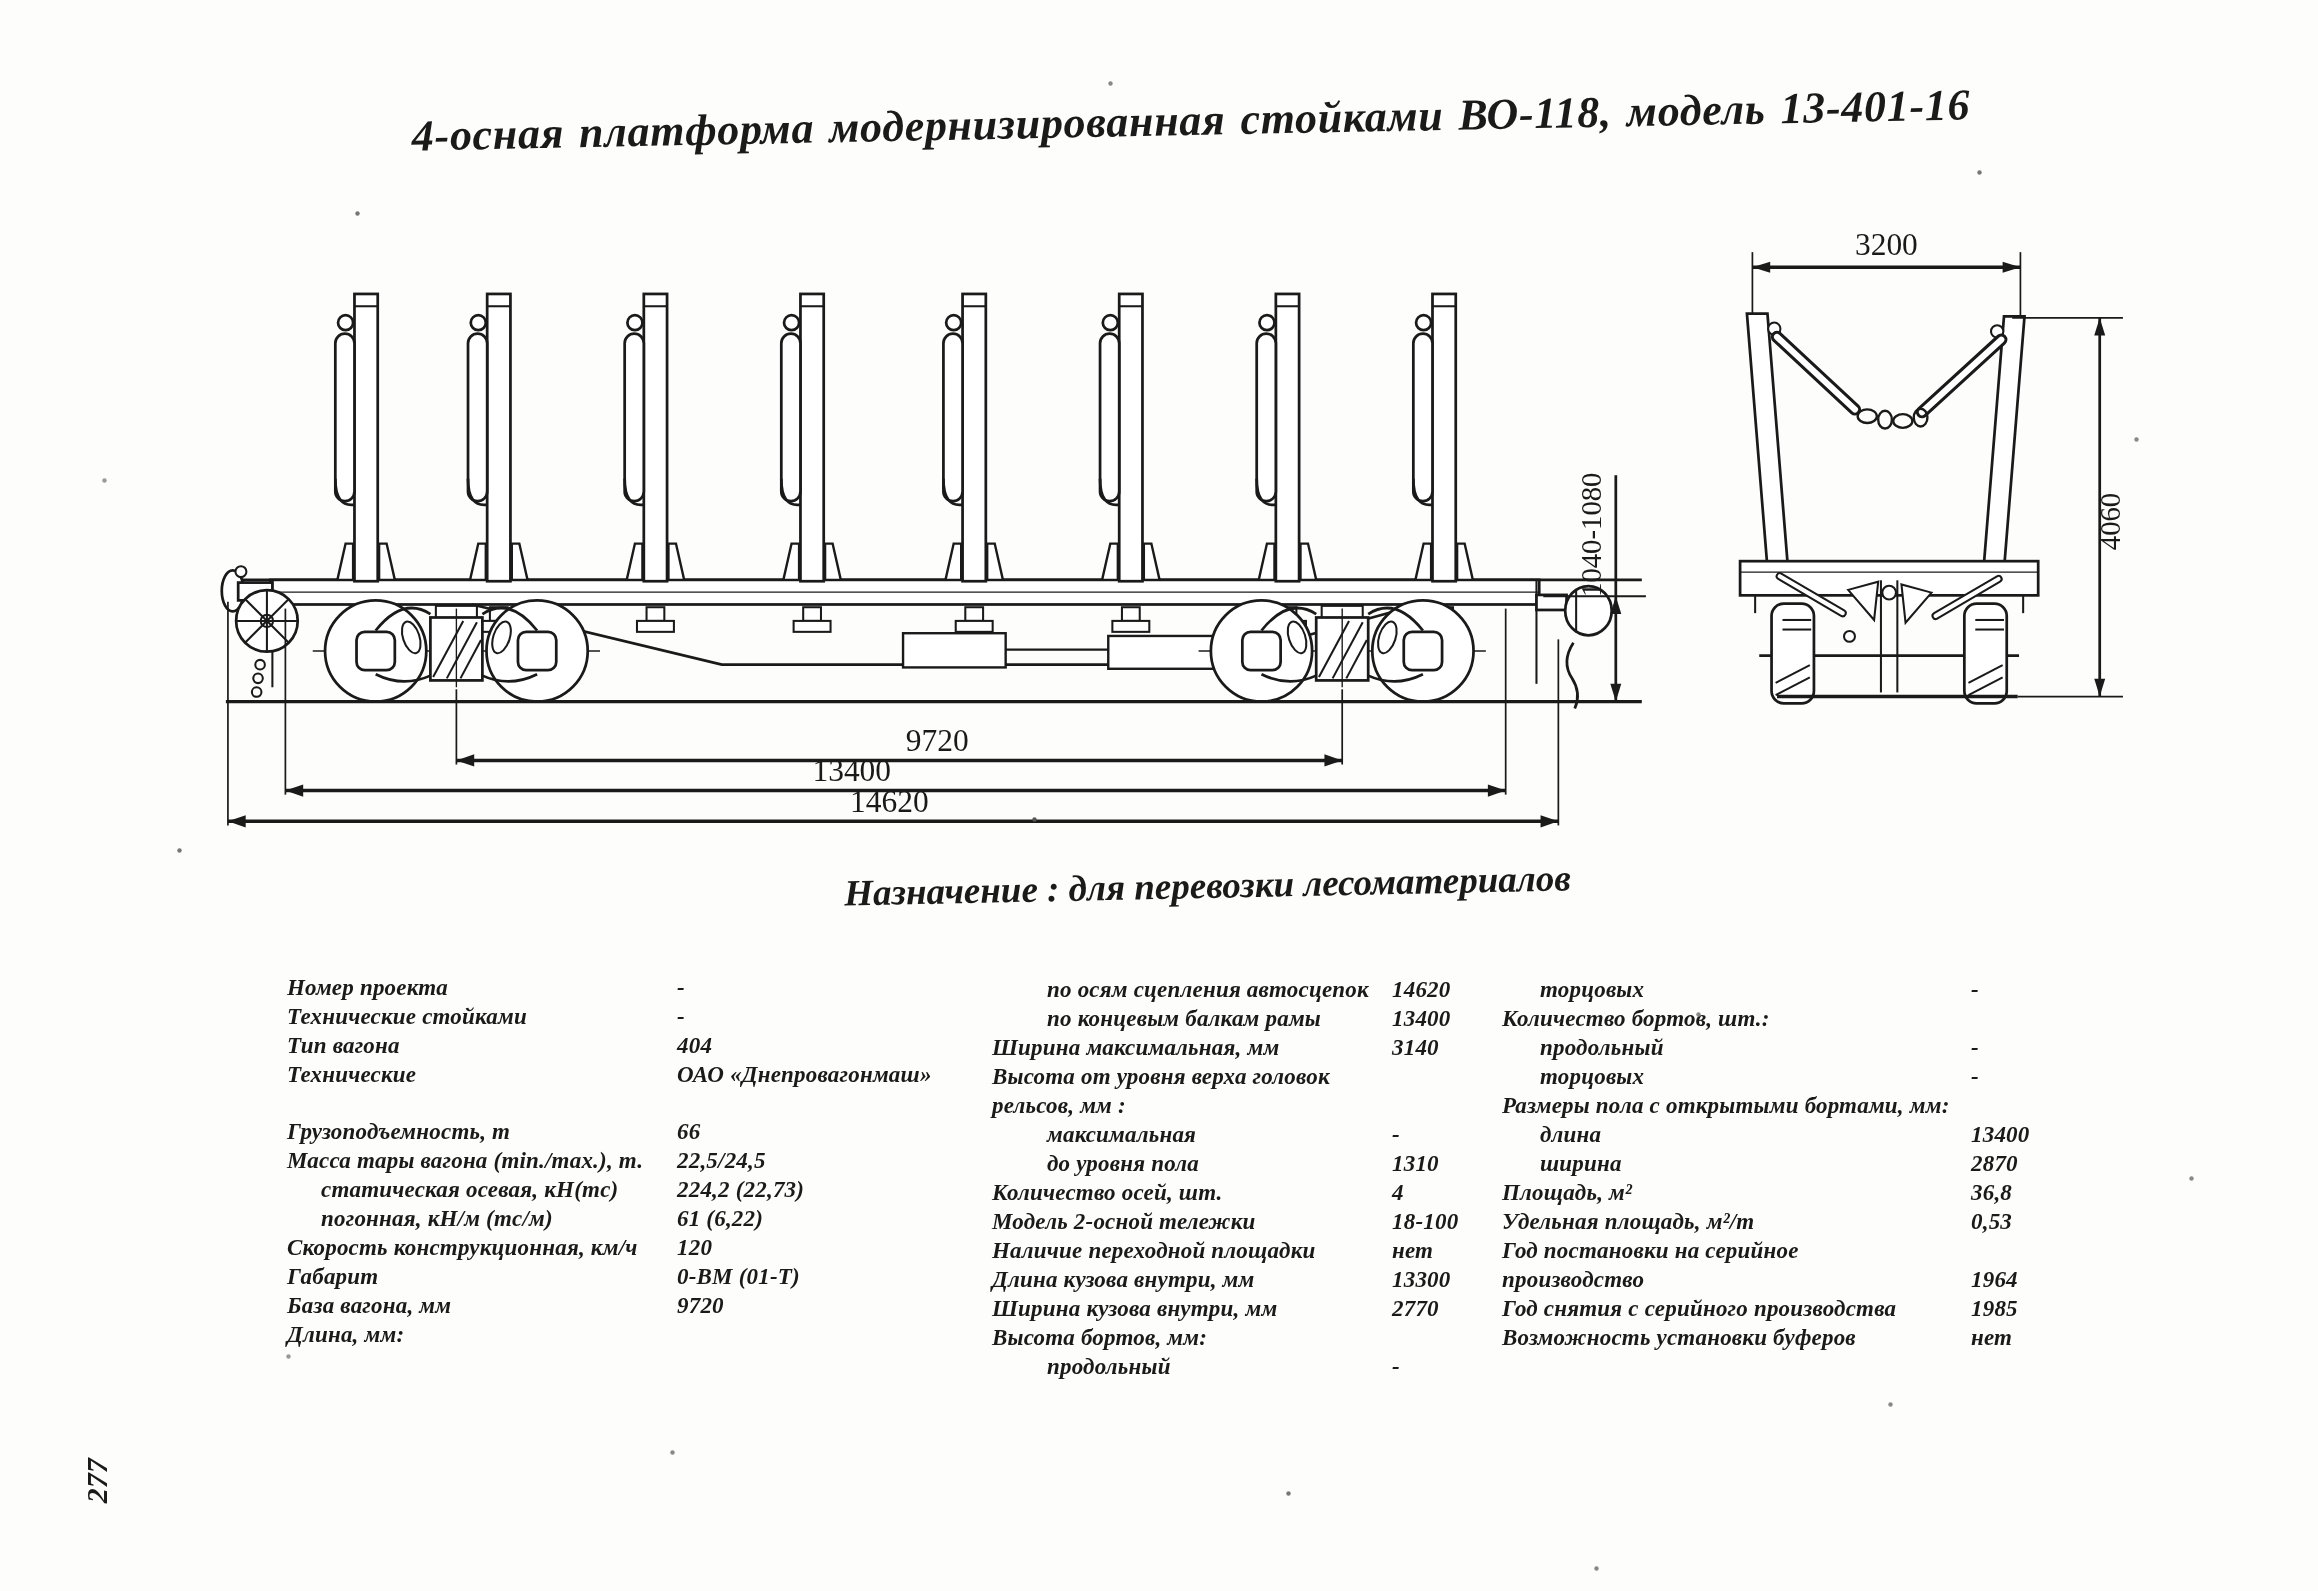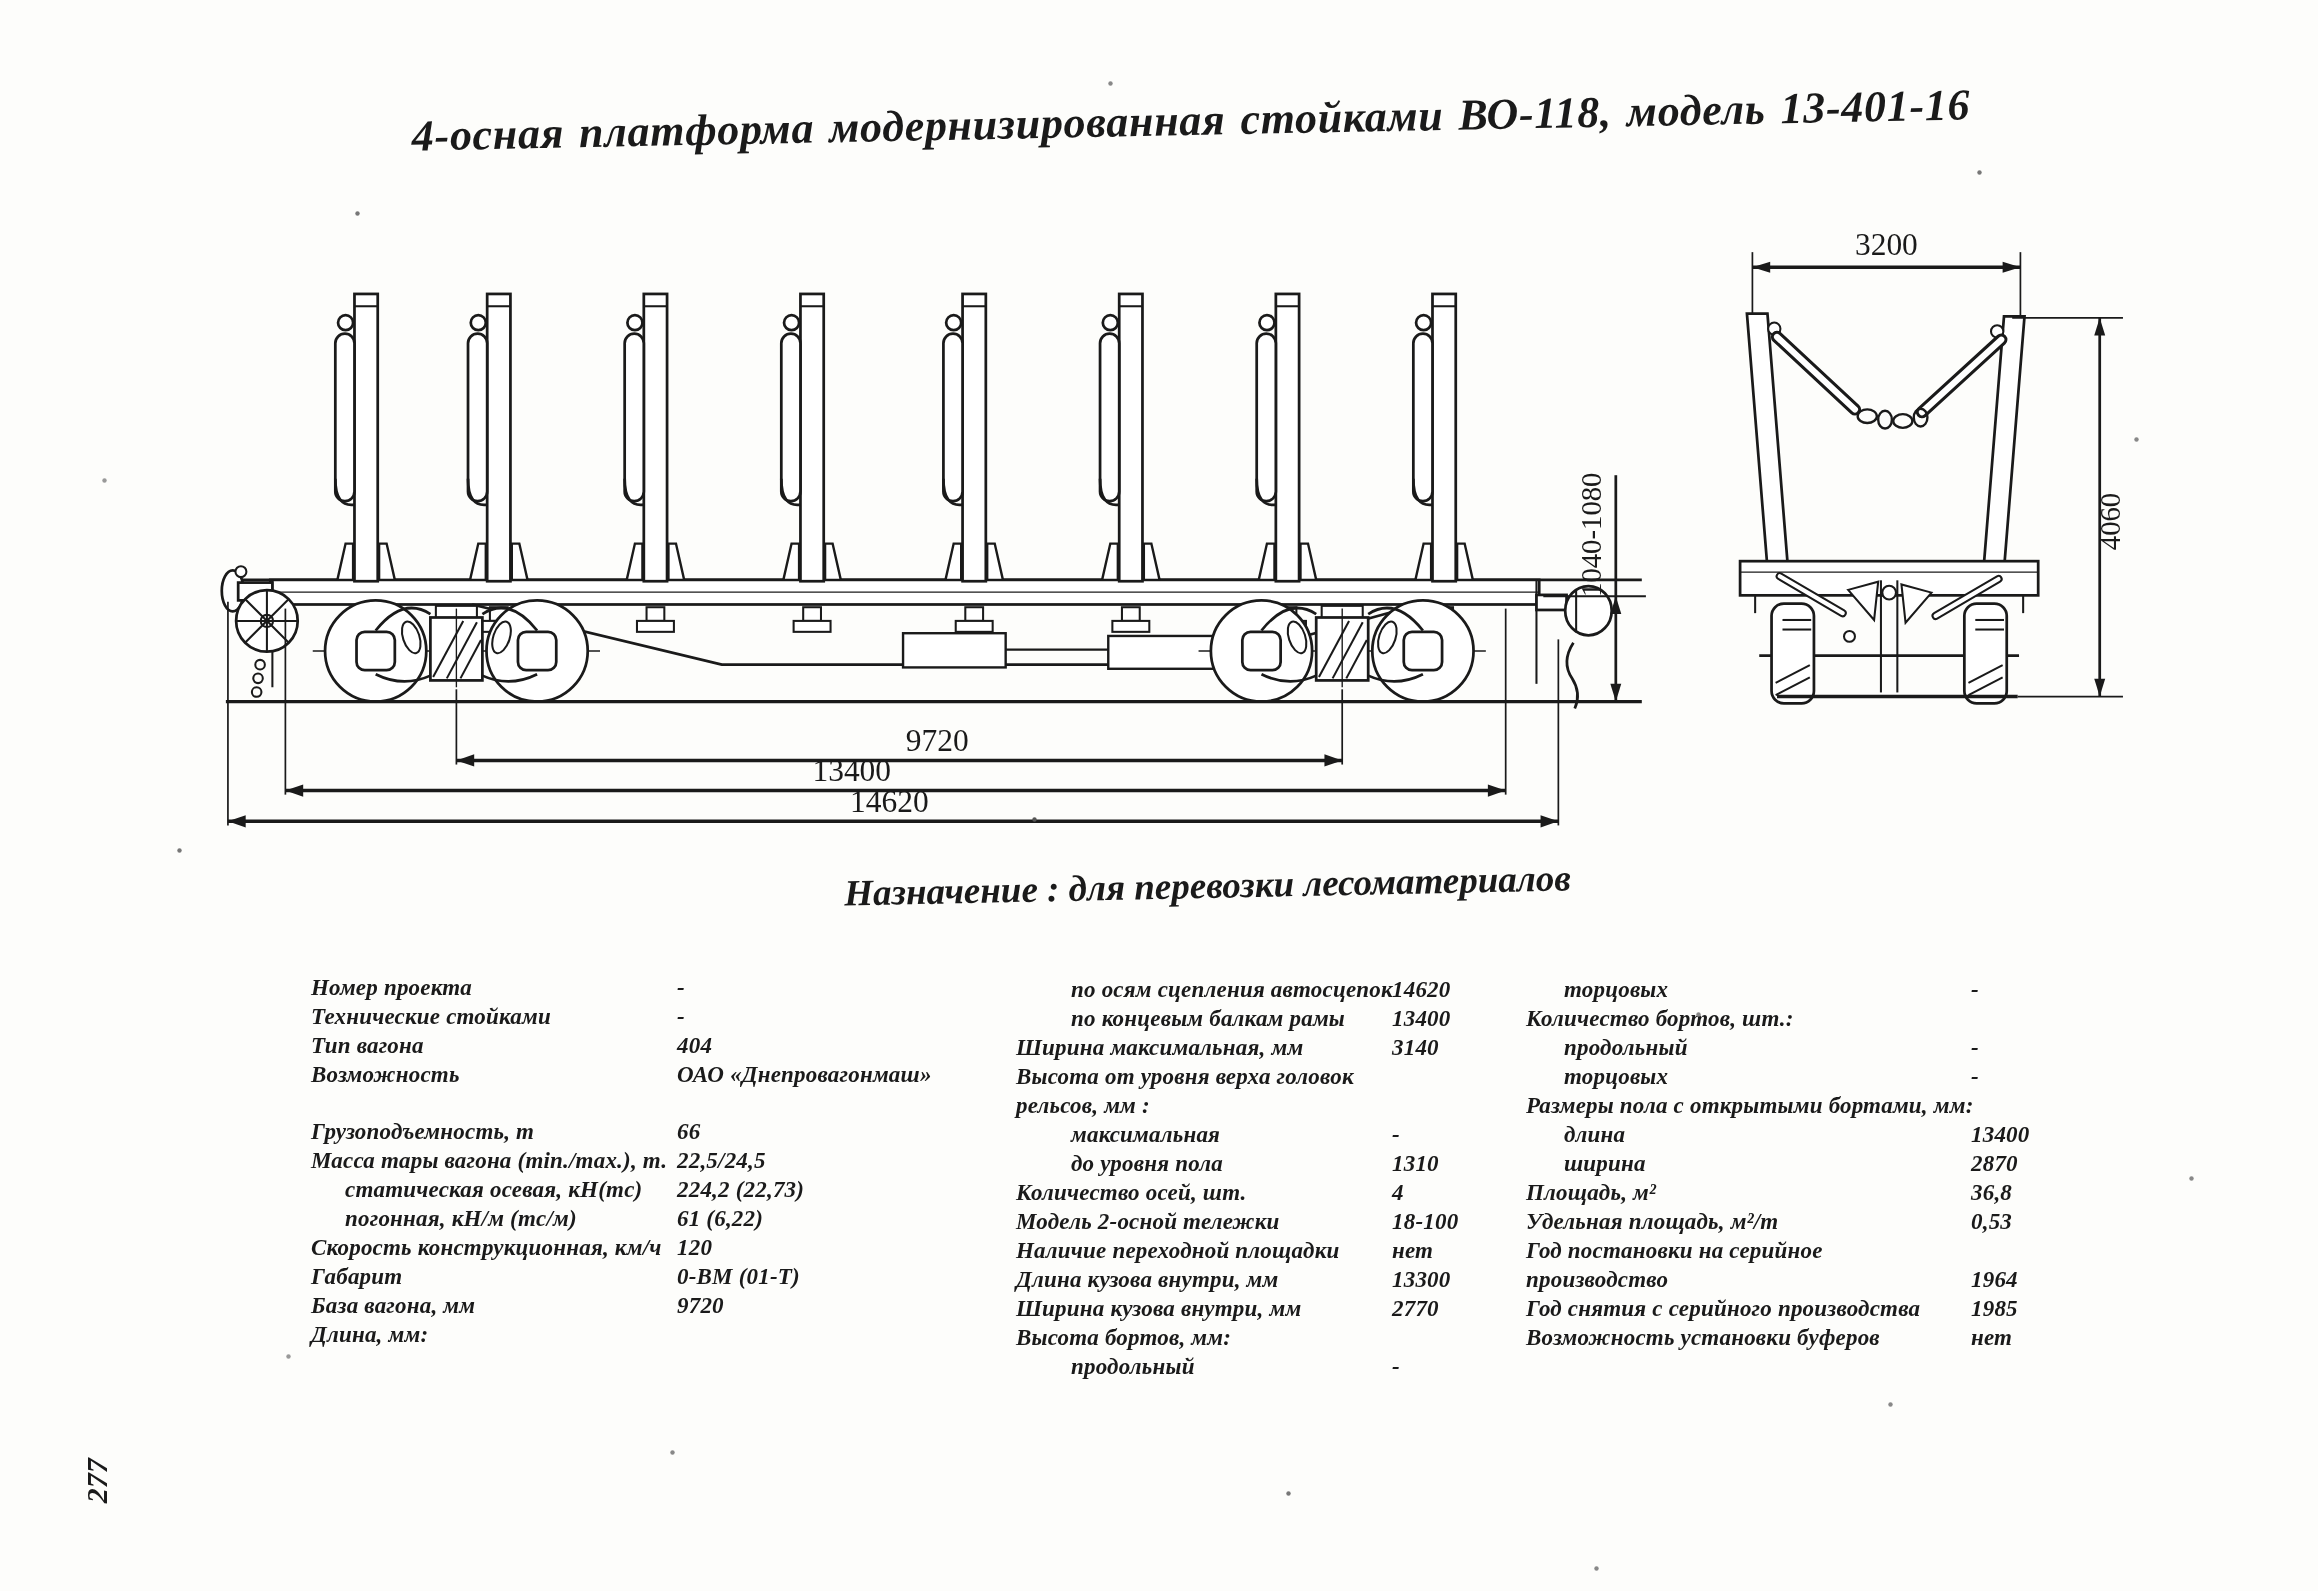--- a/index.html
+++ b/index.html
@@ -27,21 +27,21 @@
   svg .fw{fill:#ffffff;stroke:#1a1a1a;}
   svg .blk{fill:#1a1a1a;stroke:none;}
   svg text{fill:#1a1a1a;font-family:"Liberation Serif","DejaVu Serif",serif;}
   .dimtxt{font-size:46px;}
   .dimtxt-v{font-size:42px;}
   
   .spec-col{position:absolute;font-style:italic;font-weight:700;font-size:23px;line-height:29px;letter-spacing:0.2px;}
   .spec-col .row{position:relative;height:29px;white-space:nowrap;}
   .spec-col .row.gap{height:28px;}
   .spec-col .row.ind .lbl{padding-left:var(--ind,34px);}
-  .spec-col .lbl{display:inline-block;margin-left:24px;}
+  .spec-col .lbl{display:inline-block;}
   .spec-col .val{position:absolute;left:var(--voff,390px);top:0;white-space:nowrap;}
   #col1{left:287px;top:973px;width:691px;--voff:390px;--ind:34px;}
   #col2{left:992px;top:975px;width:541px;--voff:400px;--ind:55px;}
   #col3{left:1502px;top:975px;width:623px;text-decoration:underline;--voff:469px;--ind:38px;}
   
   .page-num{
     left:58px;top:1465px;width:75px;height:31.5px;text-align:center;
     font-style:italic;font-weight:700;font-size:30px;
     transform:rotate(-90deg);
   }
@@ -259,21 +259,21 @@
     </div>
     <div class="row">
       <span class="lbl">Технические стойками</span>
       <span class="val">-</span>
     </div>
     <div class="row">
       <span class="lbl">Тип вагона</span>
       <span class="val">404</span>
     </div>
     <div class="row">
-      <span class="lbl">Возможность</span>
+      <span class="lbl">Технические</span>
       <span class="val">ОАО «Днепровагонмаш»</span>
     </div>
     <div class="row gap">
       <span class="lbl"></span>
       <span class="val"></span>
     </div>
     <div class="row">
       <span class="lbl">Грузоподъемность, т</span>
       <span class="val">66</span>
     </div>

